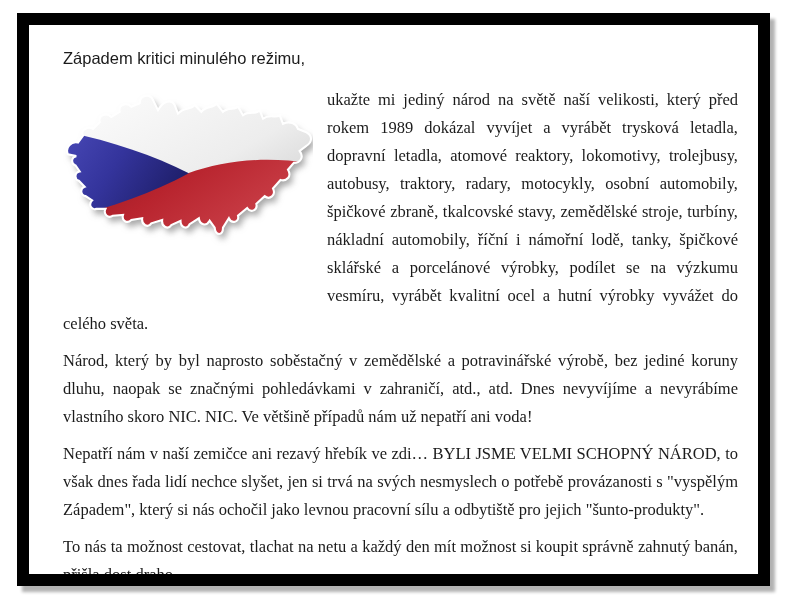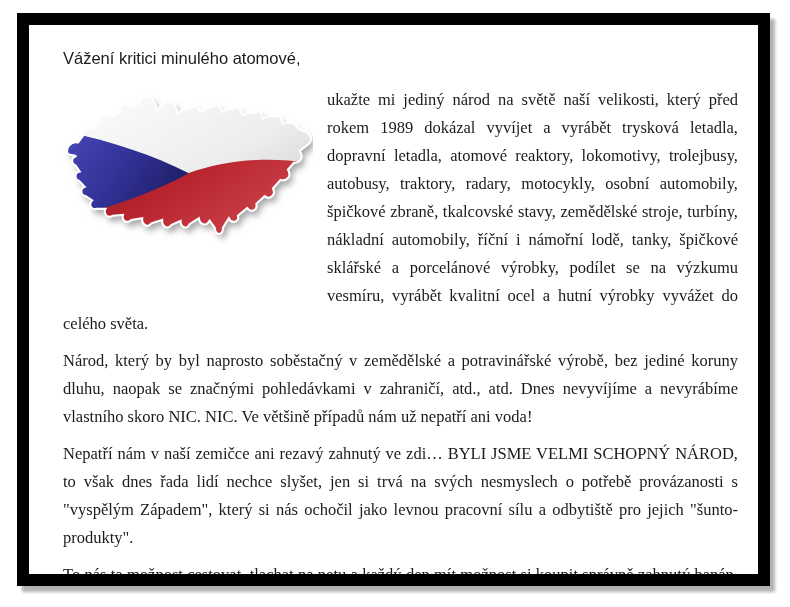--- a/index.html
+++ b/index.html
@@ -58,21 +58,21 @@
     font-family: Liberation Serif, serif;
   }
 </style>
 </head>
 <body>
 
 <div class="canvas">
   <div class="frame">
     <div class="content">
 
-      <p class="greeting">Vážení kritici minulého atomové,</p>
+      <p class="greeting">Západem kritici minulého režimu,</p>
 
       <div class="flag-float">
         <svg viewBox="0 0 300 195" preserveAspectRatio="none">
           <defs>
             <linearGradient id="gw" x1="0" y1="0" x2="1" y2="1">
               <stop offset="0" stop-color="#fdfdfd"></stop>
               <stop offset="0.55" stop-color="#ededed"></stop>
               <stop offset="1" stop-color="#c6c6c6"></stop>
             </linearGradient>
             <linearGradient id="gb" x1="0" y1="0" x2="1" y2="0.45">
@@ -105,19 +105,19 @@
           </g>
 
           <use href="#mapoutline" fill="none" stroke="#ffffff" stroke-width="2.5"></use>
         </svg>
       </div>
 
       <p class="para">ukažte mi jediný národ na světě naší velikosti, který před rokem 1989 dokázal vyvíjet a vyrábět trysková letadla, dopravní letadla, atomové reaktory, lokomotivy, trolejbusy, autobusy, traktory, radary, motocykly, osobní automobily, špičkové zbraně, tkalcovské stavy, zemědělské stroje, turbíny, nákladní automobily, říční i námořní lodě, tanky, špičkové sklářské a porcelánové výrobky, podílet se na výzkumu vesmíru, vyrábět kvalitní ocel a hutní výrobky vyvážet do celého světa.</p>
 
       <p class="para">Národ, který by byl naprosto soběstačný v zemědělské a potravinářské výrobě, bez jediné koruny dluhu, naopak se značnými pohledávkami v zahraničí, atd., atd. Dnes nevyvíjíme a nevyrábíme vlastního skoro NIC. NIC. Ve většině případů nám už nepatří ani voda!</p>
 
-      <p class="para">Nepatří nám v naší zemičce ani rezavý zahnutý ve zdi…  BYLI JSME VELMI SCHOPNÝ NÁROD, to však dnes řada lidí nechce slyšet, jen si trvá na svých nesmyslech o potřebě provázanosti s "vyspělým Západem", který si nás ochočil jako levnou pracovní sílu a odbytiště pro jejich "šunto-produkty".</p>
+      <p class="para">Nepatří nám v naší zemičce ani rezavý hřebík ve zdi…  BYLI JSME VELMI SCHOPNÝ NÁROD, to však dnes řada lidí nechce slyšet, jen si trvá na svých nesmyslech o potřebě provázanosti s "vyspělým Západem", který si nás ochočil jako levnou pracovní sílu a odbytiště pro jejich "šunto-produkty".</p>
 
       <p class="para">To nás ta možnost cestovat, tlachat na netu a každý den mít možnost si koupit správně zahnutý banán, přišla dost draho.</p>
 
     </div>
   </div>
 </div>
 
 </body></html>

